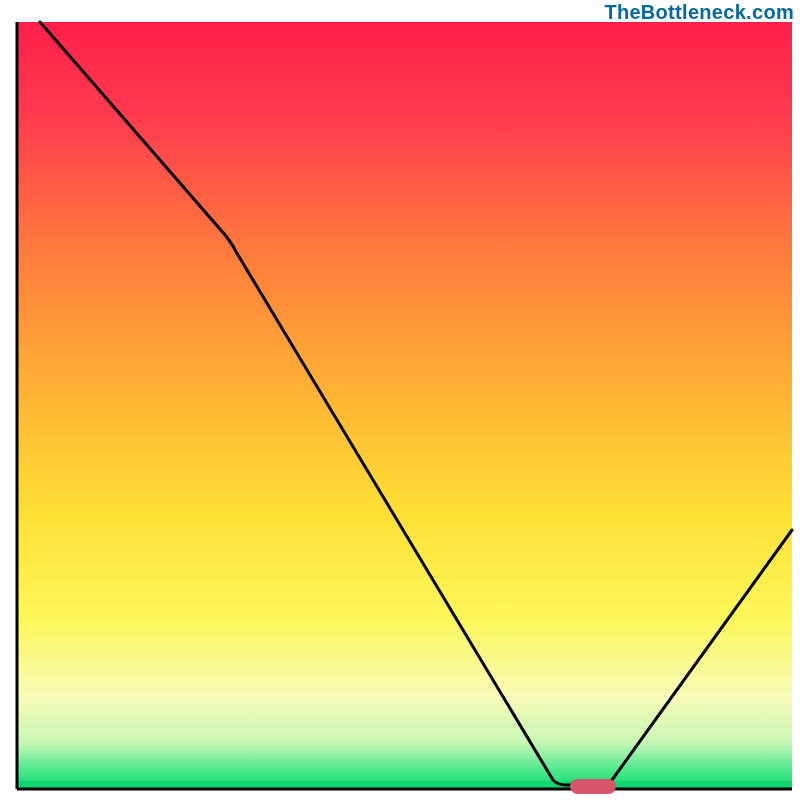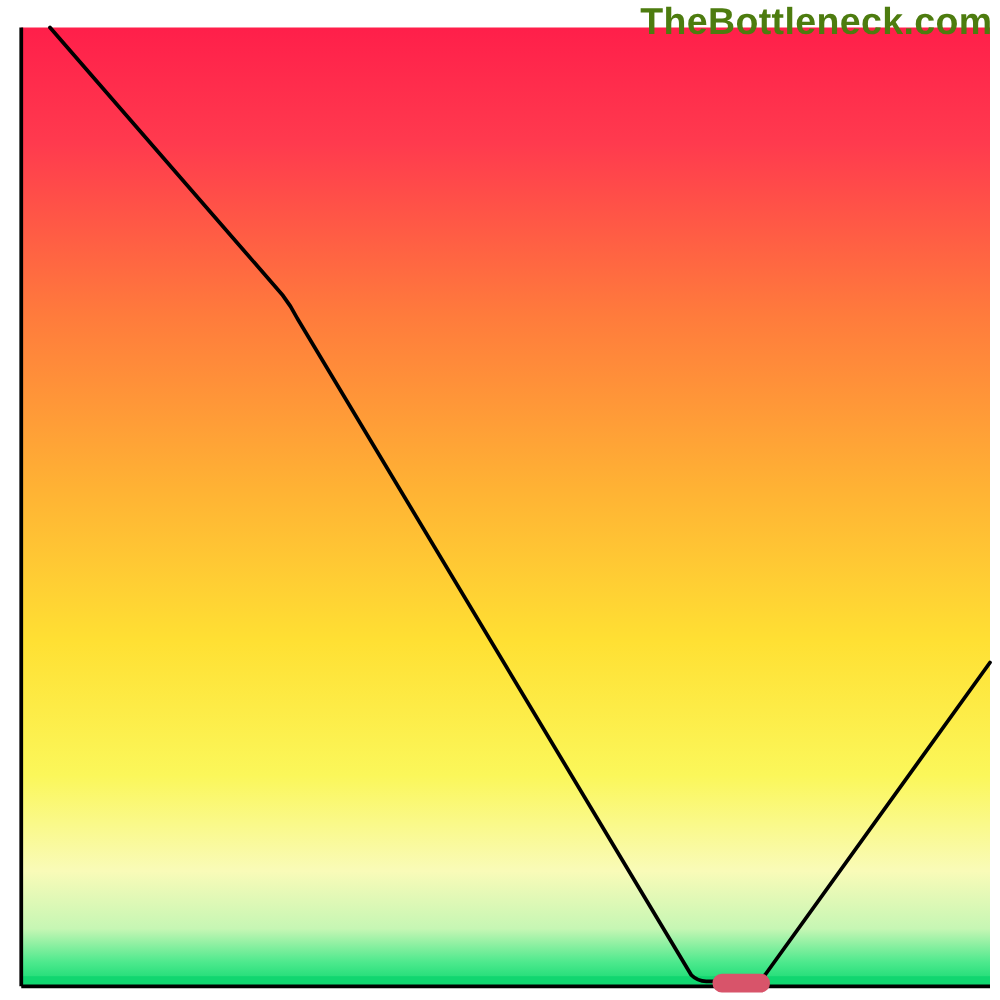--- a/index.html
+++ b/index.html
@@ -17,23 +17,23 @@
     height: 800px;
   }
   svg {
     position: absolute;
     inset: 0;
   }
   .watermark {
     position: absolute;
     top: 1px;
     right: 6px;
-    font-size: 30px;
+    font-size: 20px;
     font-weight: 600;
-    color: #4d7c0f;
+    color: #0369a1;
     letter-spacing: 0.3px;
   }
 </style>
 </head>
 <body>
 
 <div class="stage">
 
   <svg viewBox="0 0 800 800">
     <defs>

